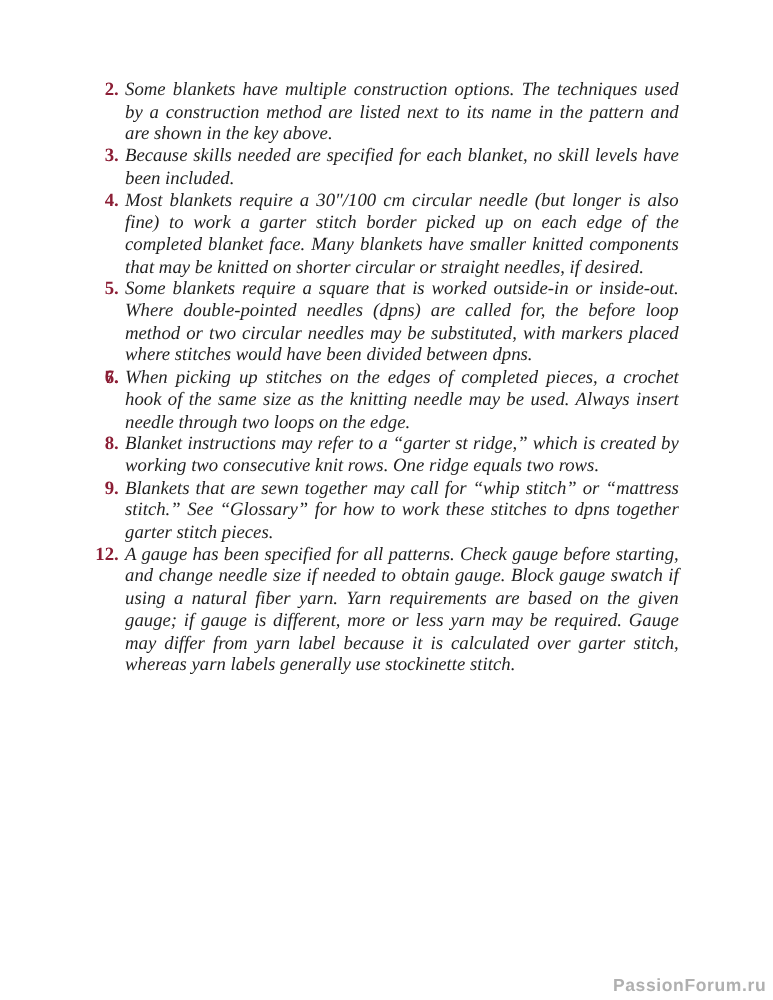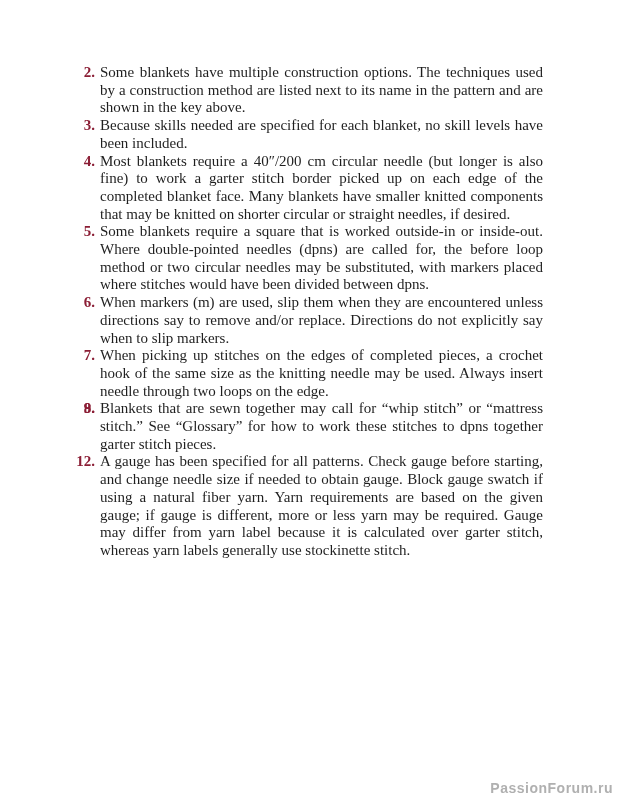--- a/index.html
+++ b/index.html
@@ -37,20 +37,21 @@
     position: absolute;
     left: 0;
     top: 0;
     width: 35px;
     text-align: right;
     font-weight: bold;
     color: var(--num-color, #8b1e35);
   }
   .txt {
     color: inherit;
+    font-style: italic;
   }
   .watermark {
     position: absolute;
     right: 5px;
     bottom: 4px;
     font-family: "Liberation Sans", sans-serif;
     font-size: 14px;
     letter-spacing: 0.5px;
     color: var(--watermark-color, #b0b0b0);
     font-weight: bold;
@@ -64,37 +65,37 @@
   <ol class="instruction-list" id="instruction-list">
   <li class="item">
     <span class="num">2.</span><span class="txt">Some blankets have multiple construction options. The techniques used by a construction method are listed next to its name in the pattern and are shown in the key above.</span>
   </li>
 
   <li class="item">
     <span class="num">3.</span><span class="txt">Because skills needed are specified for each blanket, no skill levels have been included.</span>
   </li>
 
   <li class="item">
-    <span class="num">4.</span><span class="txt">Most blankets require a 40″/200 cm circular needle (but longer is also fine) to work a garter stitch border picked up on each edge of the completed blanket face. Many blankets have smaller knitted components that may be knitted on shorter circular or straight needles, if desired.</span>
+    <span class="num">4.</span><span class="txt">Most blankets require a 30″/100 cm circular needle (but longer is also fine) to work a garter stitch border picked up on each edge of the completed blanket face. Many blankets have smaller knitted components that may be knitted on shorter circular or straight needles, if desired.</span>
   </li>
 
   <li class="item">
     <span class="num">5.</span><span class="txt">Some blankets require a square that is worked outside-in or inside-out. Where double-pointed needles (dpns) are called for, the before loop method or two circular needles may be substituted, with markers placed where stitches would have been divided between dpns.</span>
   </li>
 
   <li class="item">
-    <span class="num">6.</span><span class="txt">When markers (m) are used, slip them when they are encountered unless directions say to remove and/or replace. Directions do not explicitly say when to slip markers.</span>
+    <span class="num">6.</span>
   </li>
 
   <li class="item">
     <span class="num">7.</span><span class="txt">When picking up stitches on the edges of completed pieces, a crochet hook of the same size as the knitting needle may be used. Always insert needle through two loops on the edge.</span>
   </li>
 
   <li class="item">
-    <span class="num">8.</span>
+    <span class="num">8.</span><span class="txt">Blanket instructions may refer to a “garter st ridge,” which is created by working two consecutive knit rows. One ridge equals two rows.</span>
   </li>
 
   <li class="item">
     <span class="num">9.</span><span class="txt">Blankets that are sewn together may call for “whip stitch” or “mattress stitch.” See “Glossary” for how to work these stitches to dpns together garter stitch pieces.</span>
   </li>
 
 
 
   <li class="item">
     <span class="num">12.</span><span class="txt">A gauge has been specified for all patterns. Check gauge before starting, and change needle size if needed to obtain gauge. Block gauge swatch if using a natural fiber yarn. Yarn requirements are based on the given gauge; if gauge is different, more or less yarn may be required. Gauge may differ from yarn label because it is calculated over garter stitch, whereas yarn labels generally use stockinette stitch.</span>

